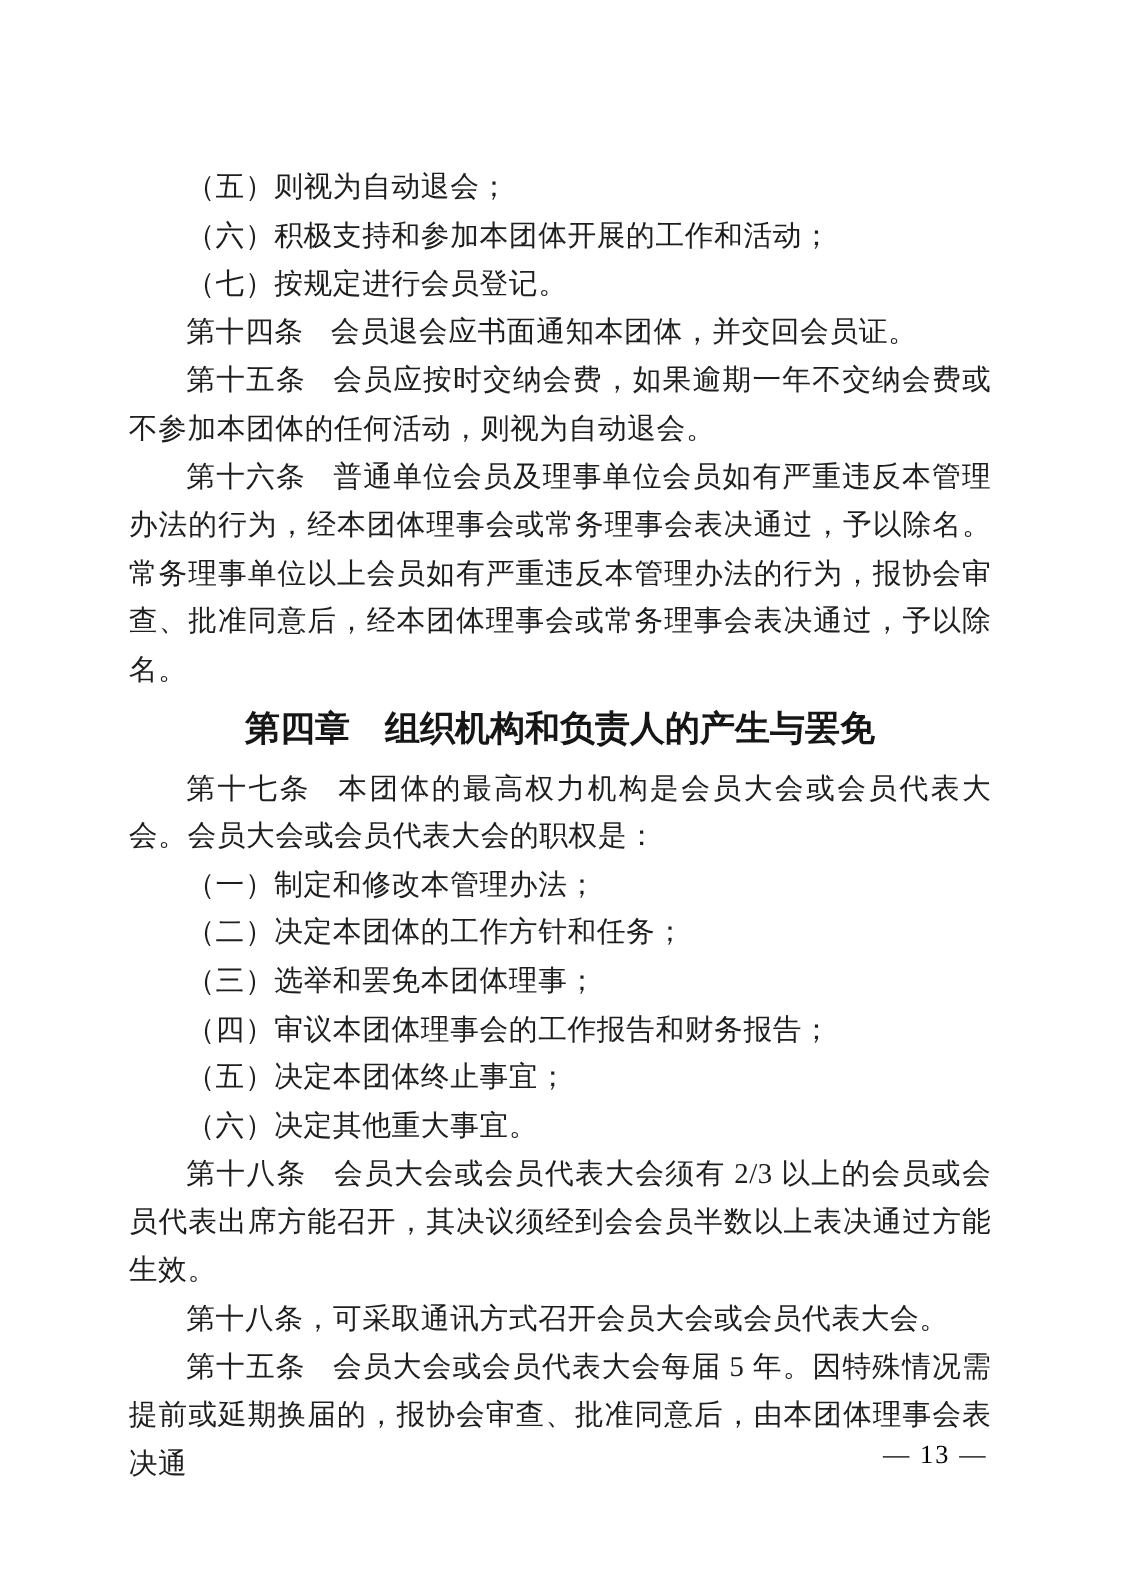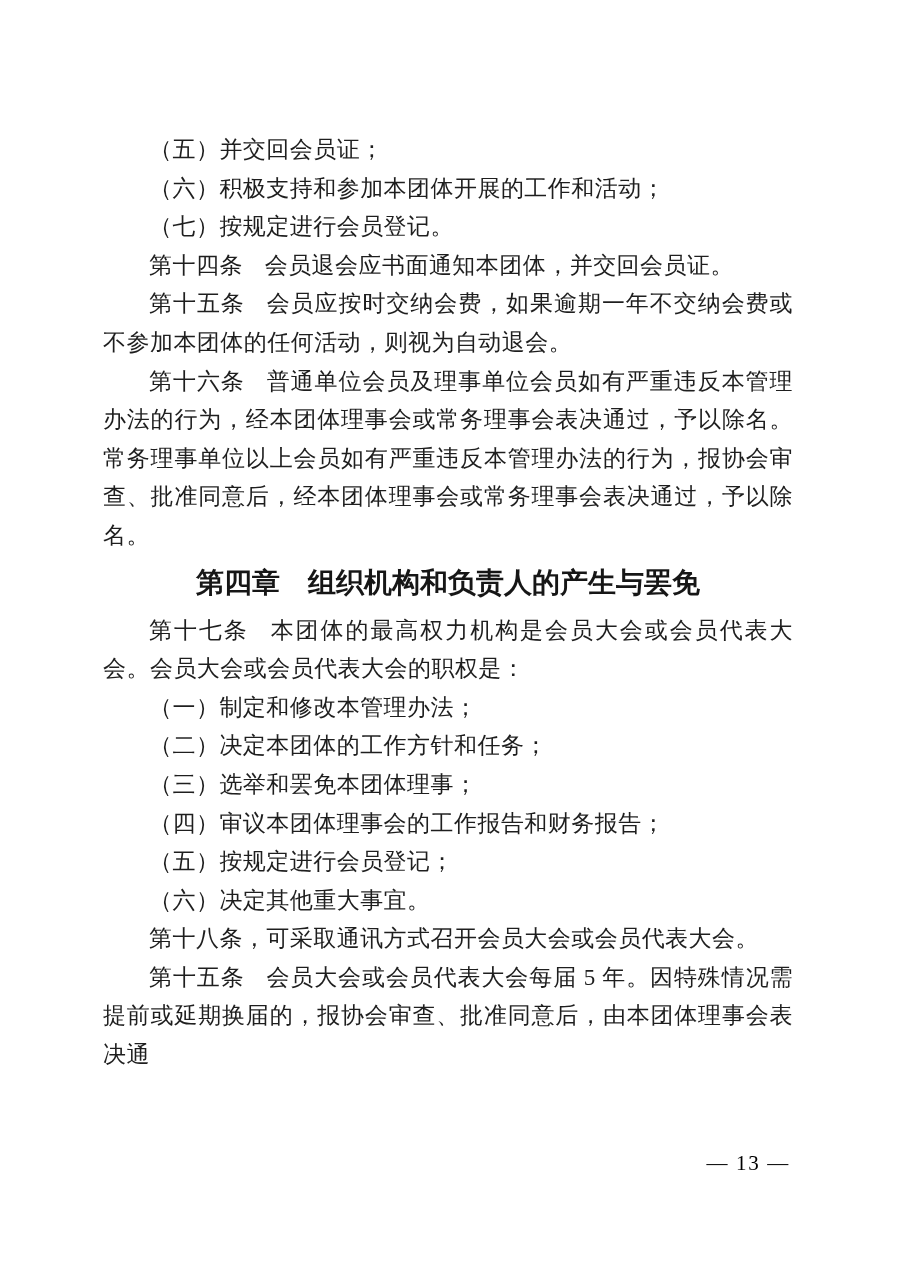--- a/index.html
+++ b/index.html
@@ -53,41 +53,42 @@
     color: #000000;
     letter-spacing: 0.08em;
   }
 </style>
 </head>
 <body>
 
 <div class="page">
   <div class="doc-body">
 
-    <p class="para">（五）并交回会员证；</p>
+    <p class="para">（五）则视为自动退会；</p>
     <p class="para">（六）积极支持和参加本团体开展的工作和活动；</p>
     <p class="para">（七）按规定进行会员登记。</p>
 
     <p class="para"><span class="article-label">第十四条</span><span>会员退会应书面通知本团体，并交回会员证。</span></p>
 
     <p class="para"><span class="article-label">第十五条</span><span>会员应按时交纳会费，如果逾期一年不交纳会费或不参加本团体的任何活动，则视为自动退会。</span></p>
 
     <p class="para"><span class="article-label">第十六条</span><span>普通单位会员及理事单位会员如有严重违反本管理办法的行为，经本团体理事会或常务理事会表决通过，予以除名。常务理事单位以上会员如有严重违反本管理办法的行为，报协会审查、批准同意后，经本团体理事会或常务理事会表决通过，予以除名。</span></p>
 
     <h2 class="chapter">第四章　组织机构和负责人的产生与罢免</h2>
 
     <p class="para"><span class="article-label">第十七条</span><span>本团体的最高权力机构是会员大会或会员代表大会。会员大会或会员代表大会的职权是：</span></p>
 
     <p class="para">（一）制定和修改本管理办法；</p>
     <p class="para">（二）决定本团体的工作方针和任务；</p>
     <p class="para">（三）选举和罢免本团体理事；</p>
     <p class="para">（四）审议本团体理事会的工作报告和财务报告；</p>
-    <p class="para">（五）按规定进行会员登记；</p>
+    <p class="para">（五）决定本团体终止事宜；</p>
     <p class="para">（六）决定其他重大事宜。</p>
 
+    <p class="para"><span class="article-label">第十八条</span><span>会员大会或会员代表大会须有 2/3 以上的会员或会员代表出席方能召开，其决议须经到会会员半数以上表决通过方能生效。</span></p>
 
     <p class="para">第十八条，可采取通讯方式召开会员大会或会员代表大会。</p>
 
     <p class="para"><span class="article-label">第十五条</span><span>会员大会或会员代表大会每届 5 年。因特殊情况需提前或延期换届的，报协会审查、批准同意后，由本团体理事会表决通</span></p>
 
   </div>
 
   <div class="page-footer"><span>— 13 —</span></div>
 </div>
 

